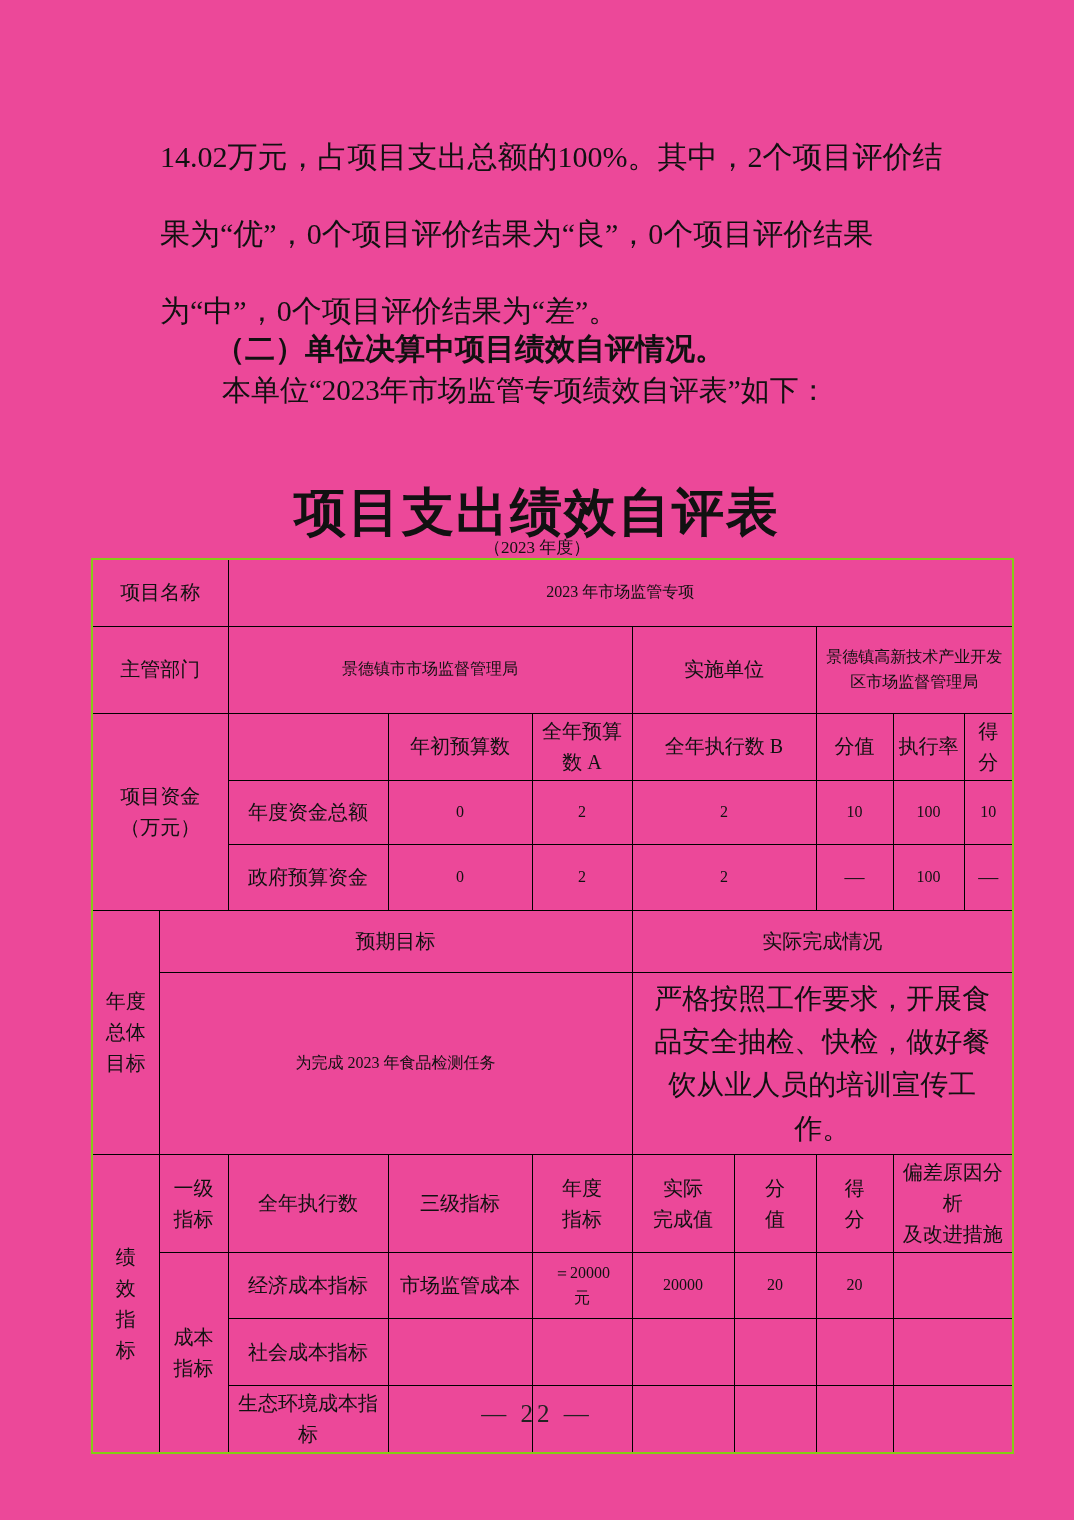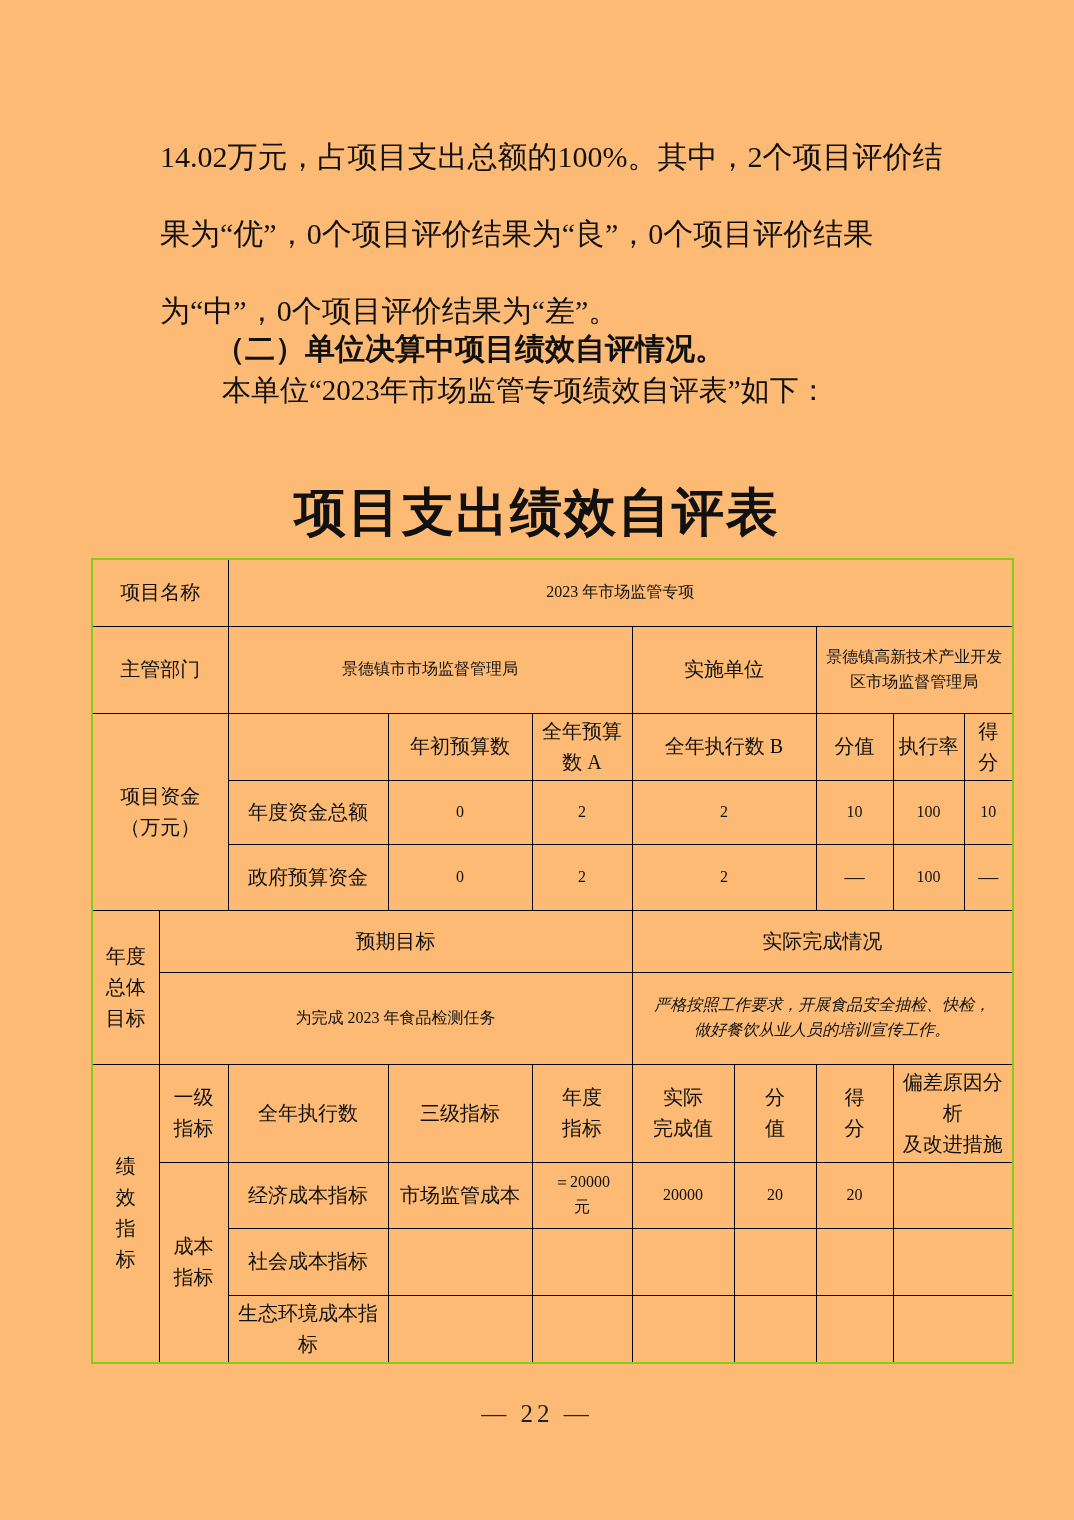--- a/index.html
+++ b/index.html
@@ -1,21 +1,21 @@
 <!DOCTYPE html>
 <html><head>
 <meta charset="utf-8">
 <style>
   * { margin: 0; padding: 0; box-sizing: border-box; }
   html, body { background: #ffffff; }
   .page {
     position: relative;
     width: 1074px;
     height: 1520px;
-    background: #fdba74;
+    background: #ec4899;
     color: #111111;
     font-family: "Liberation Serif", "DejaVu Serif", serif;
     overflow: hidden;
   }
   .para {
     position: absolute;
     left: 160px;
     top: 118px;
     width: 800px;
     font-size: 30px;
@@ -70,21 +70,21 @@
     text-align: center;
     vertical-align: middle;
     font-size: 20px;
     line-height: 1.55;
     padding: 2px 5px;
     overflow: hidden;
     word-break: break-all;
   }
   table.eval td.big { font-size: 16px; }
   table.eval td.small-num { font-size: 16px; }
-  table.eval td.goal-text { font-size: 16px; padding: 4px 16px; font-style: italic; }
+  table.eval td.goal-text { font-size: 28px; padding: 4px 16px; }
   tr.r1  { height: 67px; }
   tr.r2  { height: 87px; }
   tr.r3  { height: 66px; }
   tr.r4  { height: 64px; }
   tr.r5  { height: 66px; }
   tr.r6  { height: 62px; }
   tr.r7  { height: 92px; }
   tr.r8  { height: 90px; }
   tr.r9  { height: 66px; }
   tr.r10 { height: 67px; }
@@ -108,20 +108,21 @@
   <div class="para">
     <div>14.02万元，占项目支出总额的100%。其中，2个项目评价结</div>
     <div>果为“优”，0个项目评价结果为“良”，0个项目评价结果</div>
     <div>为“中”，0个项目评价结果为“差”。</div>
   </div>
 
   <div class="heading">（二）单位决算中项目绩效自评情况。</div>
   <div class="intro">本单位“2023年市场监管专项绩效自评表”如下：</div>
 
   <div class="doc-title">项目支出绩效自评表</div>
+  <div class="doc-subtitle">（2023 年度）</div>
 
   <table class="eval">
     <colgroup>
       <col style="width:67px">
         <col style="width:69px">
         <col style="width:160px">
       <col style="width:144px">
         <col style="width:100px">
         <col style="width:102px">
       <col style="width:82px">

